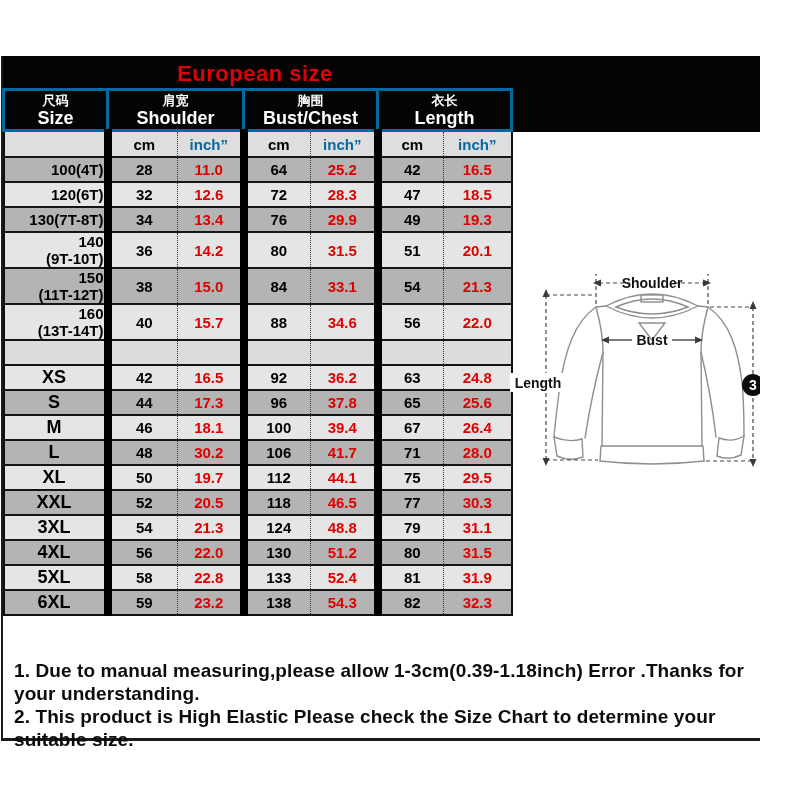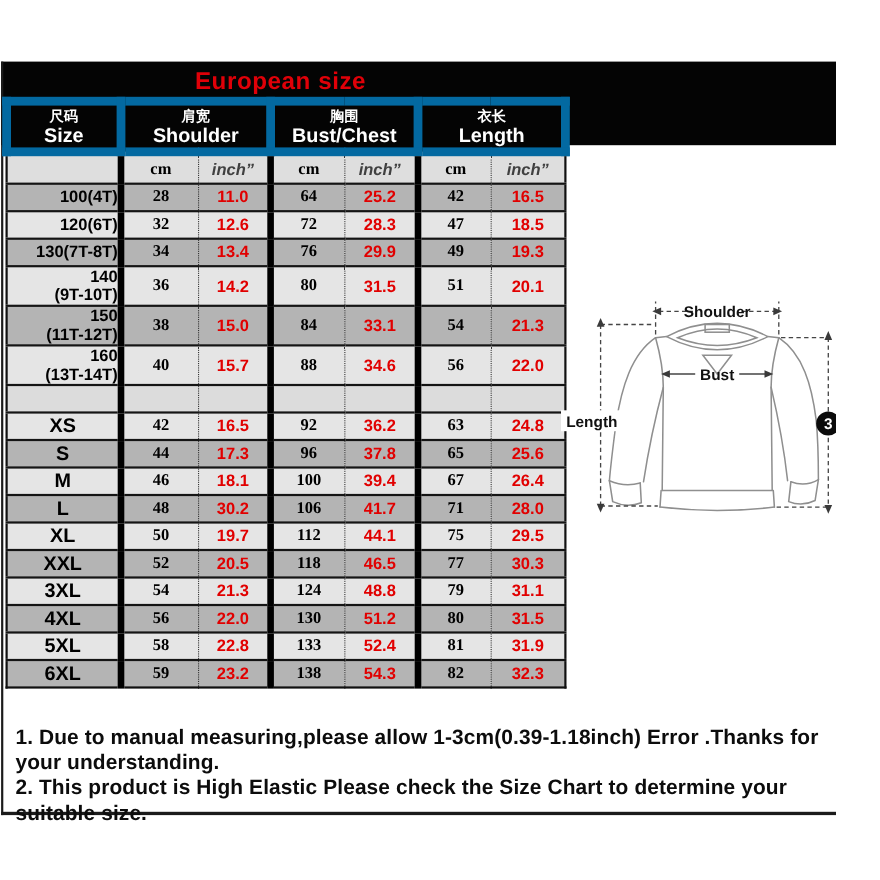--- a/index.html
+++ b/index.html
@@ -20,34 +20,34 @@
     position:absolute; left:1px; top:61px; width:508px; text-align:center;
     font-size:22px; font-weight:bold; color:#e00008; letter-spacing:0.5px;
   }
   
   table.size-chart {
     position:absolute; left:2px; top:88px; width:508px;
     border-collapse:collapse; table-layout:fixed;
     border:2px solid #101010;
   }
   table.size-chart th {
-    background:#040404; color:#ffffff; border:8px solid #0369a1;
+    background:#040404; color:#ffffff; border:3px solid #0369a1;
     height:38px; padding:0; text-align:center; vertical-align:middle;
   }
   th .zh { display:block; font-size:13px; font-weight:bold; line-height:15px; }
   th .en { display:block; font-size:18px; font-weight:bold; line-height:20px;text-align:center; }
   tr.units td { background:#dedede; height:24px; }
   td.c {
     border-top:2px solid #141414; height:23px; padding:0;
     text-align:center; vertical-align:middle;
     font-size:15px; font-weight:bold; color:#000;
   }
-  td.cmcol   { border-left:6px solid #000000;font-family:Liberation Serif, serif; }
+  td.cmcol   { border-left:8px solid #000000; }
   td.incol   { border-left:1px dotted #333333; color:#e10000; }
-  tr.units td.incol { color:#404040;font-style:italic; }
+  tr.units td.incol { color:#0369a1; }
   tbody tr:nth-child(odd)  td { background:#b4b4b4; }
   tbody tr:nth-child(even) td { background:#e5e5e5; }
   tbody tr.spacer td { background:#dcdcdc; }
   tr.kid td.size-td { text-align:right; }
   .sz  { display:inline-block; width:36px; padding-left:11px; font-size:15px; }
   .sz2 { display:inline-block; font-size:15px; }
   .sz-a { font-size:18px; }
   
   .notes {
     position:absolute; left:14px; top:659px; width:775px;

